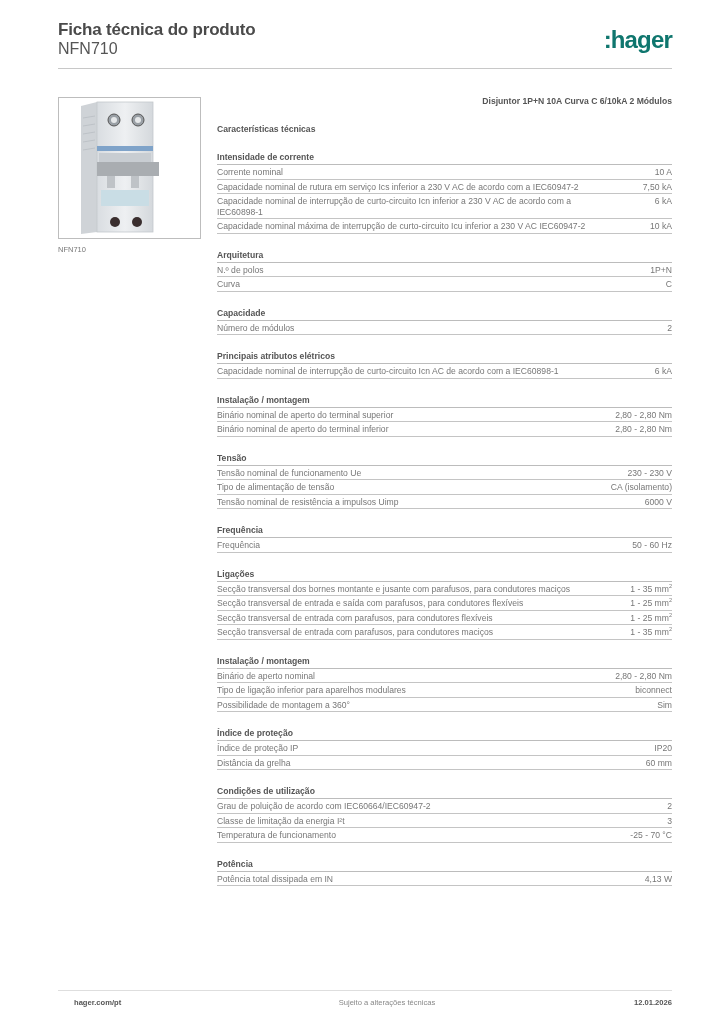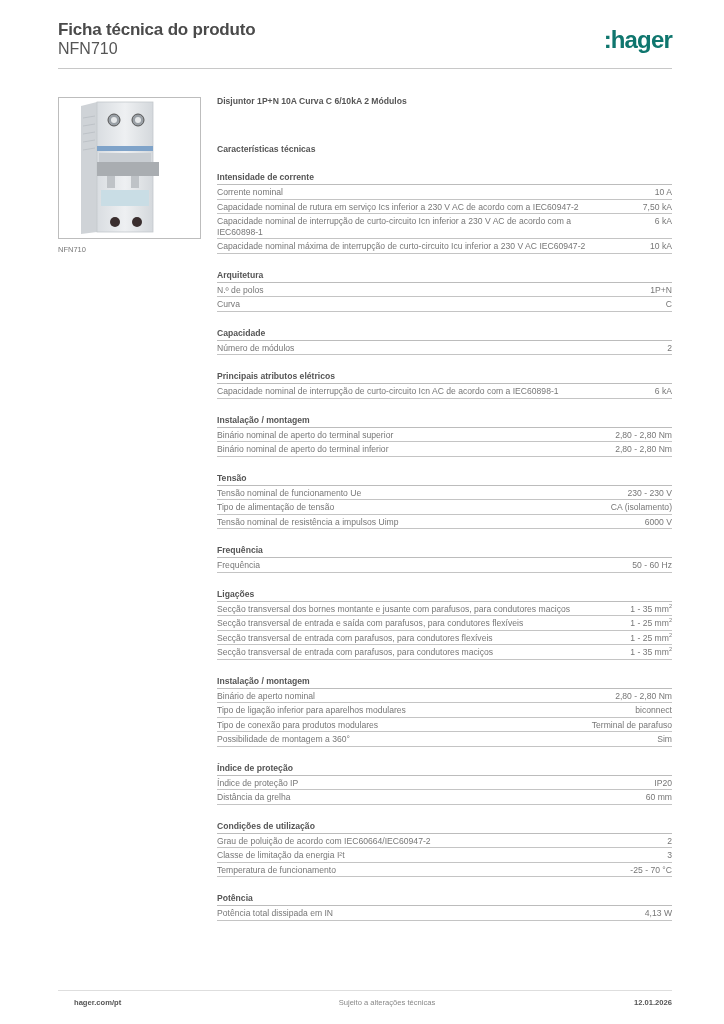--- a/index.html
+++ b/index.html
@@ -9,22 +9,22 @@
   .title { font-size:17px; font-weight:bold; color:#4a4a4a; line-height:20px; letter-spacing:-0.2px; }
   .subtitle { font-size:16px; color:#555; line-height:18px; }
   .logo { position:absolute; right:0; top:6px; font-size:24px; font-weight:bold; color:#0f766e; letter-spacing:-0.8px; }
   .logo .colon { letter-spacing:-1px; }
   .header-rule { position:absolute; left:58px; top:68px; width:614px; height:1px; background:#c8c8c8; }
 
   .product-image { position:absolute; left:58px; top:97px; width:141px; height:140px; border:1px solid #bdbdbd; background:#fff; }
   .image-caption { position:absolute; left:58px; top:245px; font-size:7.5px; color:#777; }
 
   .main { position:absolute; left:217px; top:95px; width:455px; }
-  .product-desc { font-size:8.6px; font-weight:bold; color:#555; height:12px; line-height:12px; }
-  .section-heading { font-size:8.6px; font-weight:bold; color:#555; margin-top:36px; height:12px; line-height:12px; }
+  .product-desc { font-size:8.6px; font-weight:bold; color:#555; height:12px; line-height:12px;text-align:right; }
+  .section-heading { font-size:8.6px; font-weight:bold; color:#555; margin-top:16px; height:12px; line-height:12px; }
 
   .group { margin-top:15px; }
   .group.first { margin-top:16px; }
   .group-title { font-size:8.6px; font-weight:bold; color:#555; line-height:12px; padding-bottom:1px; border-bottom:1px solid #bcbcbc; }
   .row { display:flex; justify-content:space-between; border-bottom:1px solid #c4c4c4; font-size:8.6px; line-height:10.5px; padding:2px 0 1px 0; color:#777; }
   .row .label { width:372px; }
   .row .value { text-align:center; white-space:nowrap; color:#777; }
   sup { font-size:5.5px; line-height:0; vertical-align:4px; }
 
   .footer-rule { position:absolute; left:58px; top:990px; width:614px; height:1px; background:#dedede; }
@@ -190,24 +190,20 @@
         <div class="group-title">Instalação / montagem</div>
         <div class="row">
           <div class="label">Binário de aperto nominal</div>
           <div class="value"><span>2,80 - 2,80 Nm</span></div>
         </div>
         <div class="row">
           <div class="label">Tipo de ligação inferior para aparelhos modulares</div>
           <div class="value"><span>biconnect</span></div>
         </div>
         <div class="row">
-          <div class="label">Tipo de conexão para produtos modulares</div>
-          <div class="value"><span>Terminal de parafuso</span></div>
-        </div>
-        <div class="row">
           <div class="label">Possibilidade de montagem a 360°</div>
           <div class="value"><span>Sim</span></div>
         </div>
       </div>
       <div class="group">
         <div class="group-title">Índice de proteção</div>
         <div class="row">
           <div class="label">Índice de proteção IP</div>
           <div class="value"><span>IP20</span></div>
         </div>

